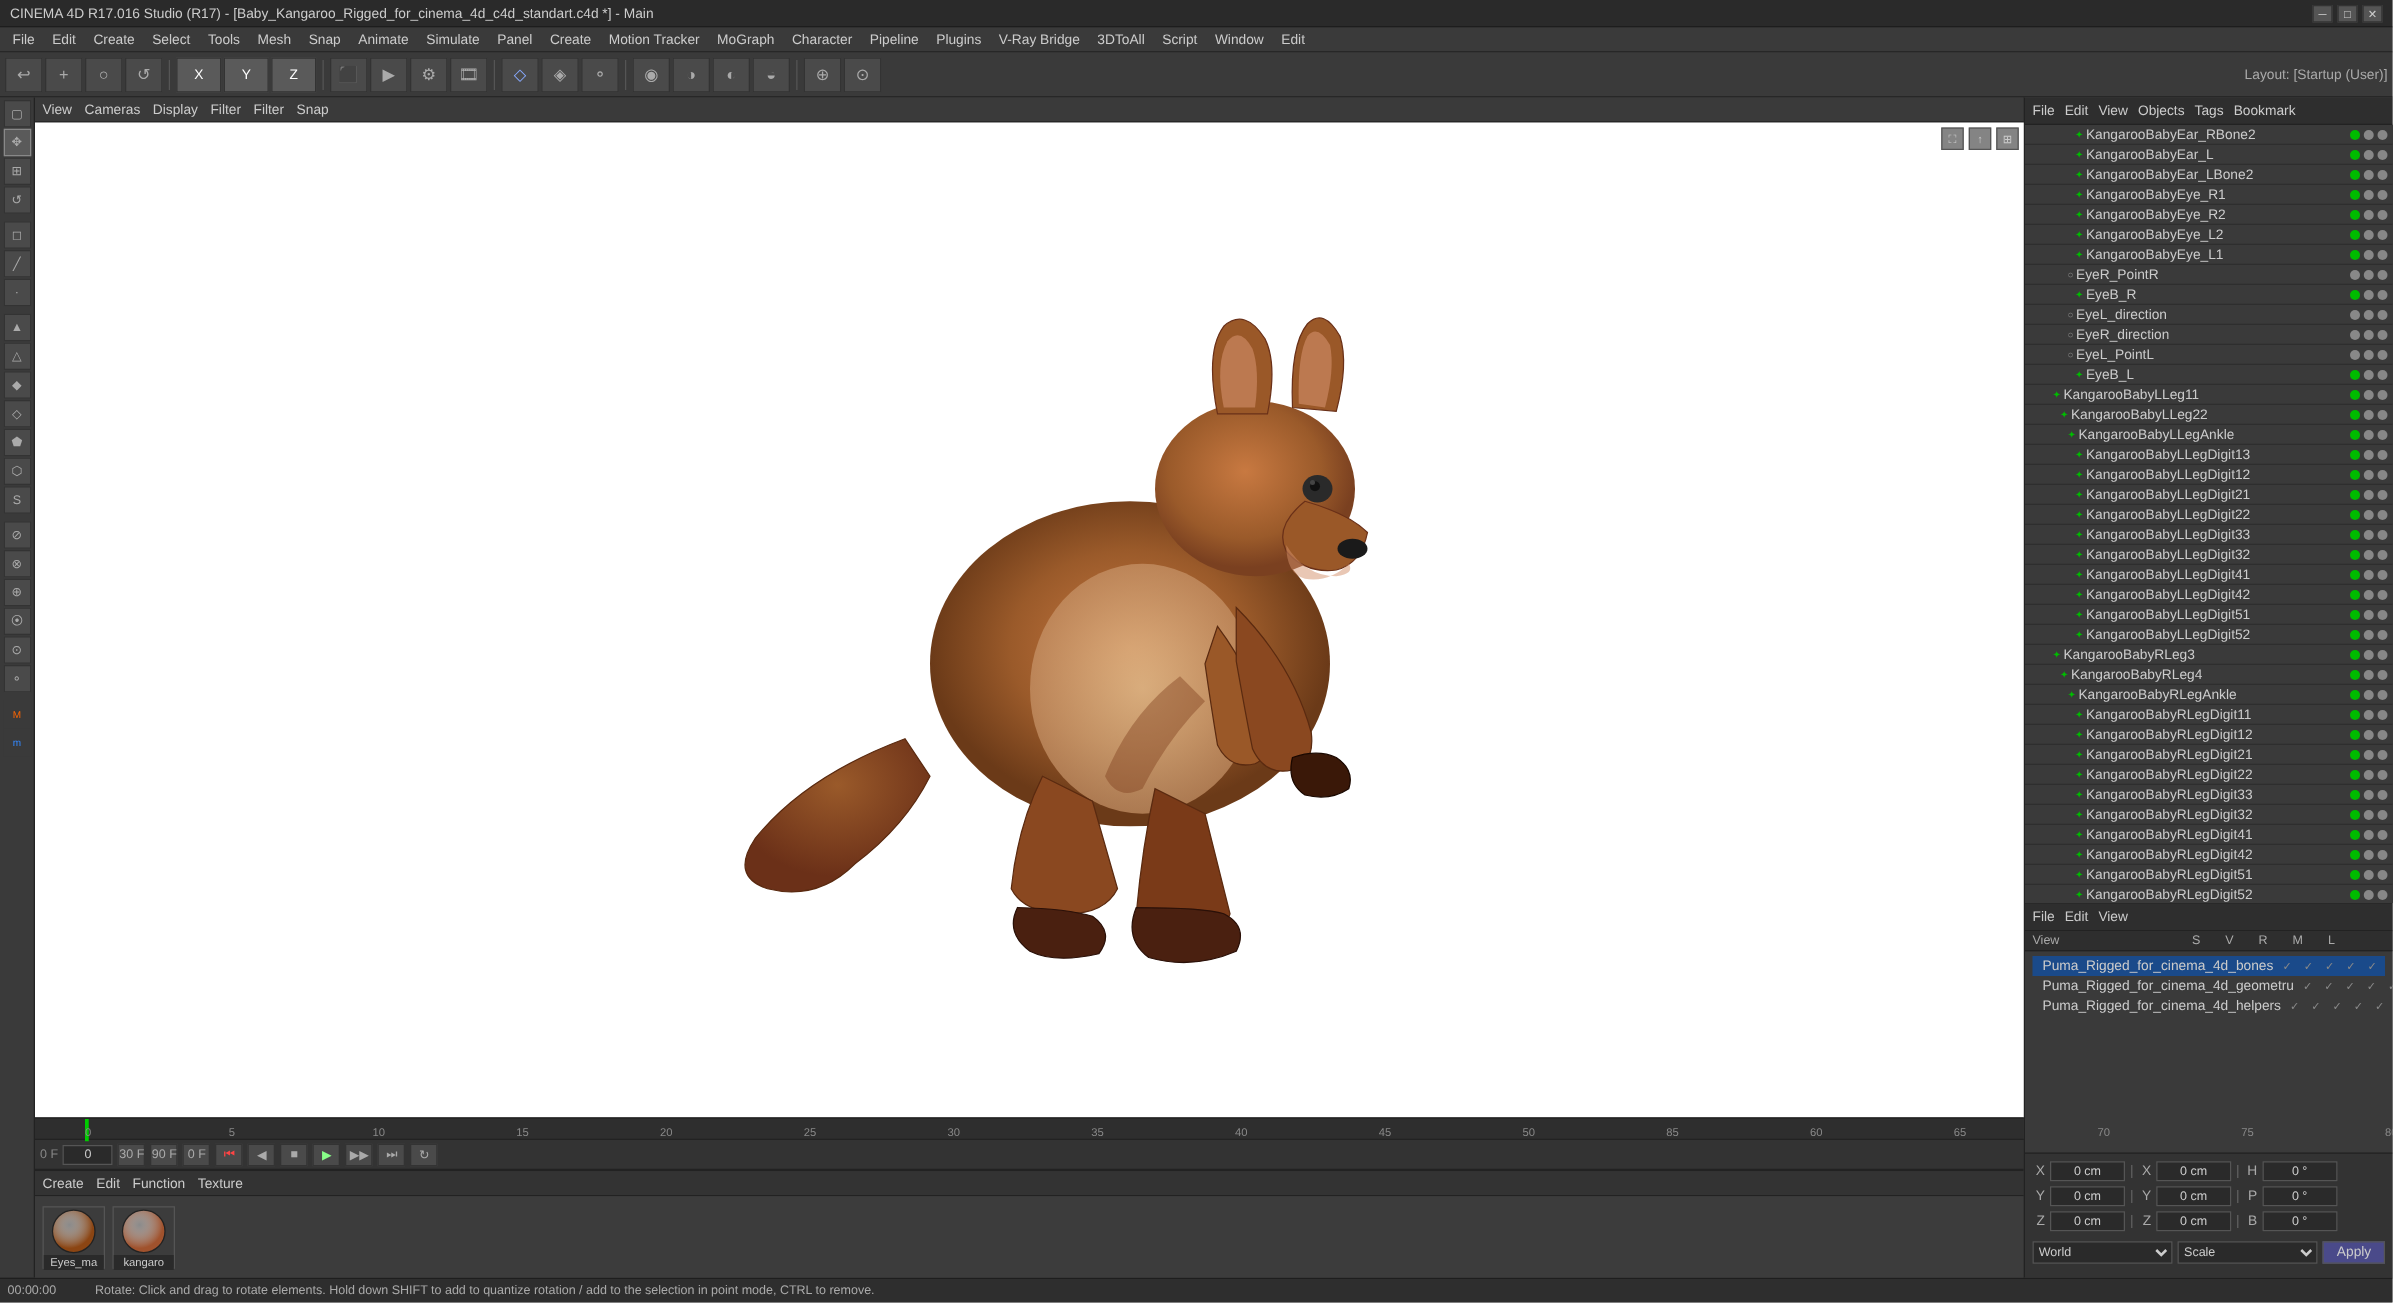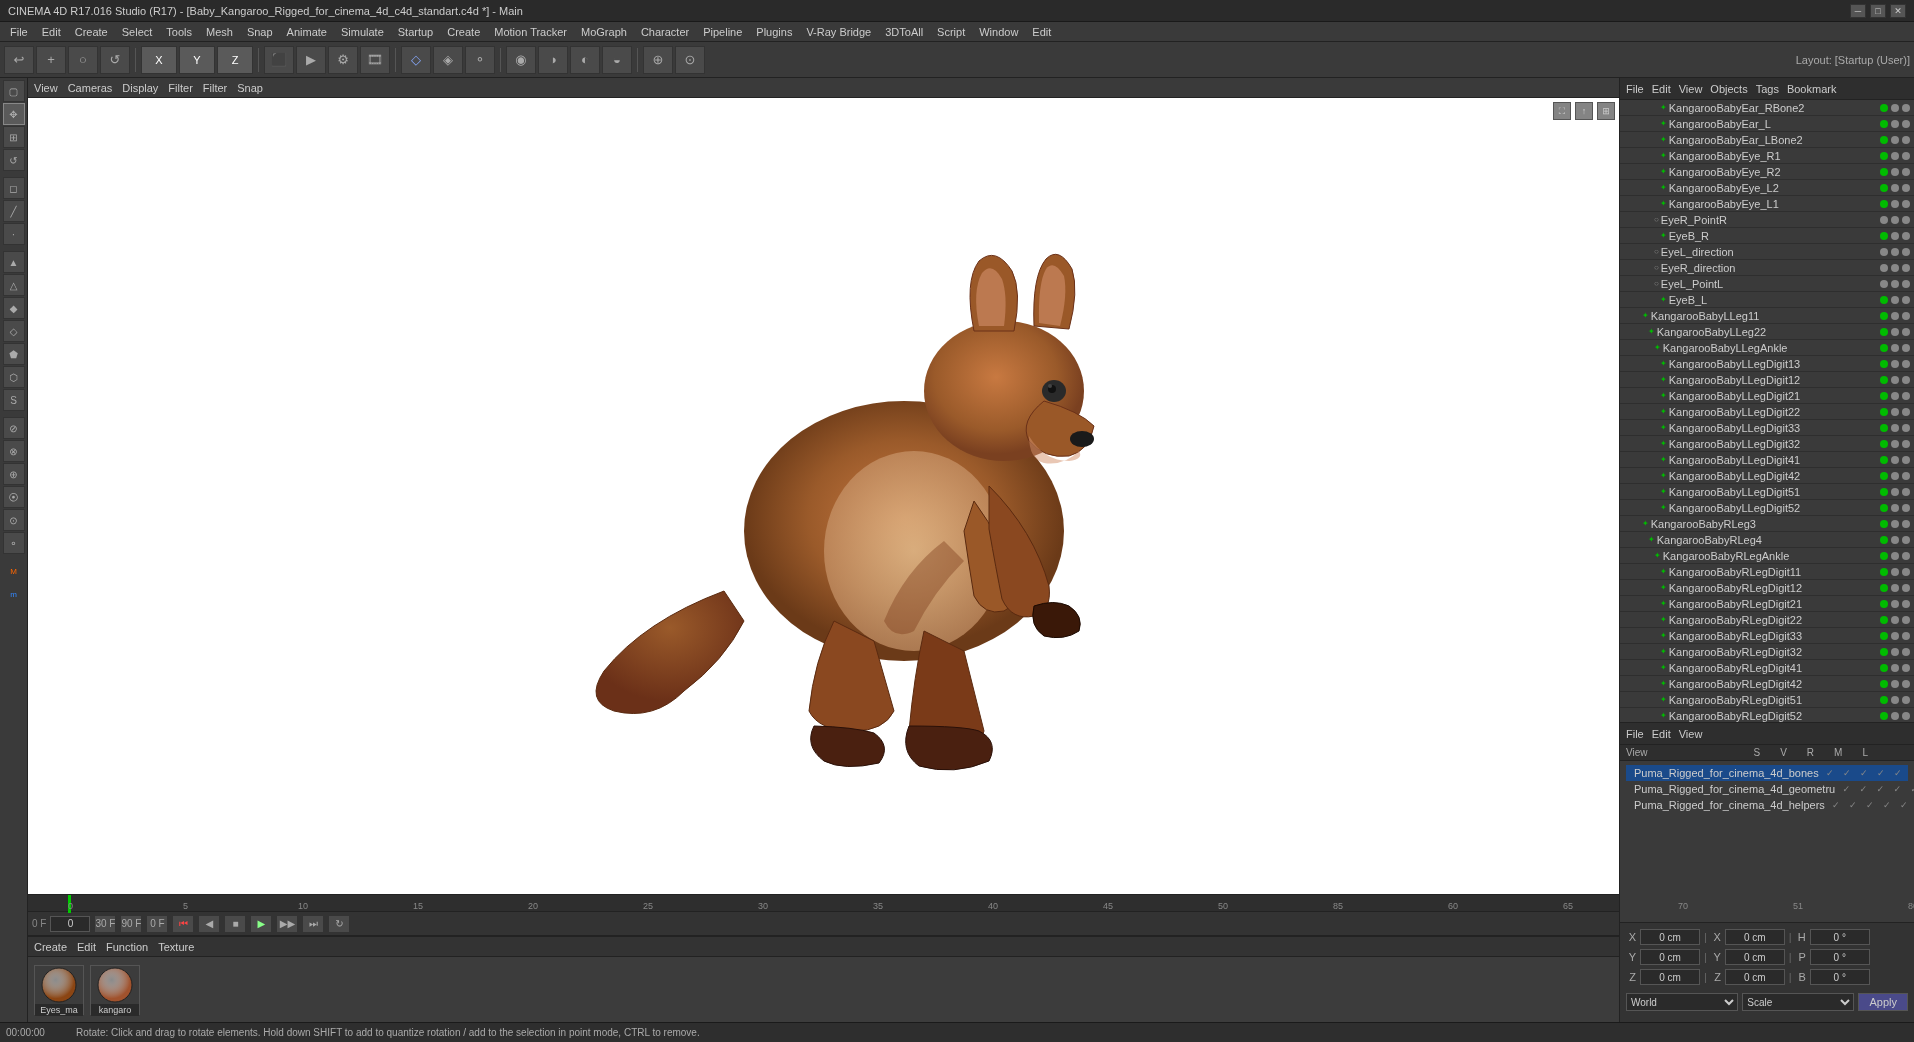--- a/index.html
+++ b/index.html
@@ -452,21 +452,21 @@
 
 <span class="menu-item">File</span>
     <span class="menu-item">Edit</span>
     <span class="menu-item">Create</span>
     <span class="menu-item">Select</span>
     <span class="menu-item">Tools</span>
     <span class="menu-item">Mesh</span>
     <span class="menu-item">Snap</span>
     <span class="menu-item">Animate</span>
     <span class="menu-item">Simulate</span>
-    <span class="menu-item">Startup</span>
+    <span class="menu-item">Panel</span>
     <span class="menu-item">Create</span>
     <span class="menu-item">Motion Tracker</span>
     <span class="menu-item">MoGraph</span>
     <span class="menu-item">Character</span>
     <span class="menu-item">Pipeline</span>
     <span class="menu-item">Plugins</span>
     <span class="menu-item">V-Ray Bridge</span>
     <span class="menu-item">3DToAll</span>
     <span class="menu-item">Script</span>
     <span class="menu-item">Window</span>
@@ -631,21 +631,21 @@
         <span class="timeline-tick" style="left: 615px;">25</span>
         <span class="timeline-tick" style="left: 730px;">30</span>
         <span class="timeline-tick" style="left: 845px;">35</span>
         <span class="timeline-tick" style="left: 960px;">40</span>
         <span class="timeline-tick" style="left: 1075px;">45</span>
         <span class="timeline-tick" style="left: 1190px;">50</span>
         <span class="timeline-tick" style="left: 1305px;">85</span>
         <span class="timeline-tick" style="left: 1420px;">60</span>
         <span class="timeline-tick" style="left: 1535px;">65</span>
         <span class="timeline-tick" style="left: 1650px;">70</span>
-        <span class="timeline-tick" style="left: 1765px;">51</span>
+        <span class="timeline-tick" style="left: 1765px;">75</span>
         <span class="timeline-tick" style="left: 1880px;">80</span>
       </div>
 
     <div id="timeline-controls">
       <span class="tl-label">0 F</span>
       <input class="tl-input" value="0" style="">
 
       <div class="tl-ctrl-btn">30 F</div>
       <div class="tl-ctrl-btn">90 F</div>
       <div class="tl-ctrl-btn">0 F</div>

